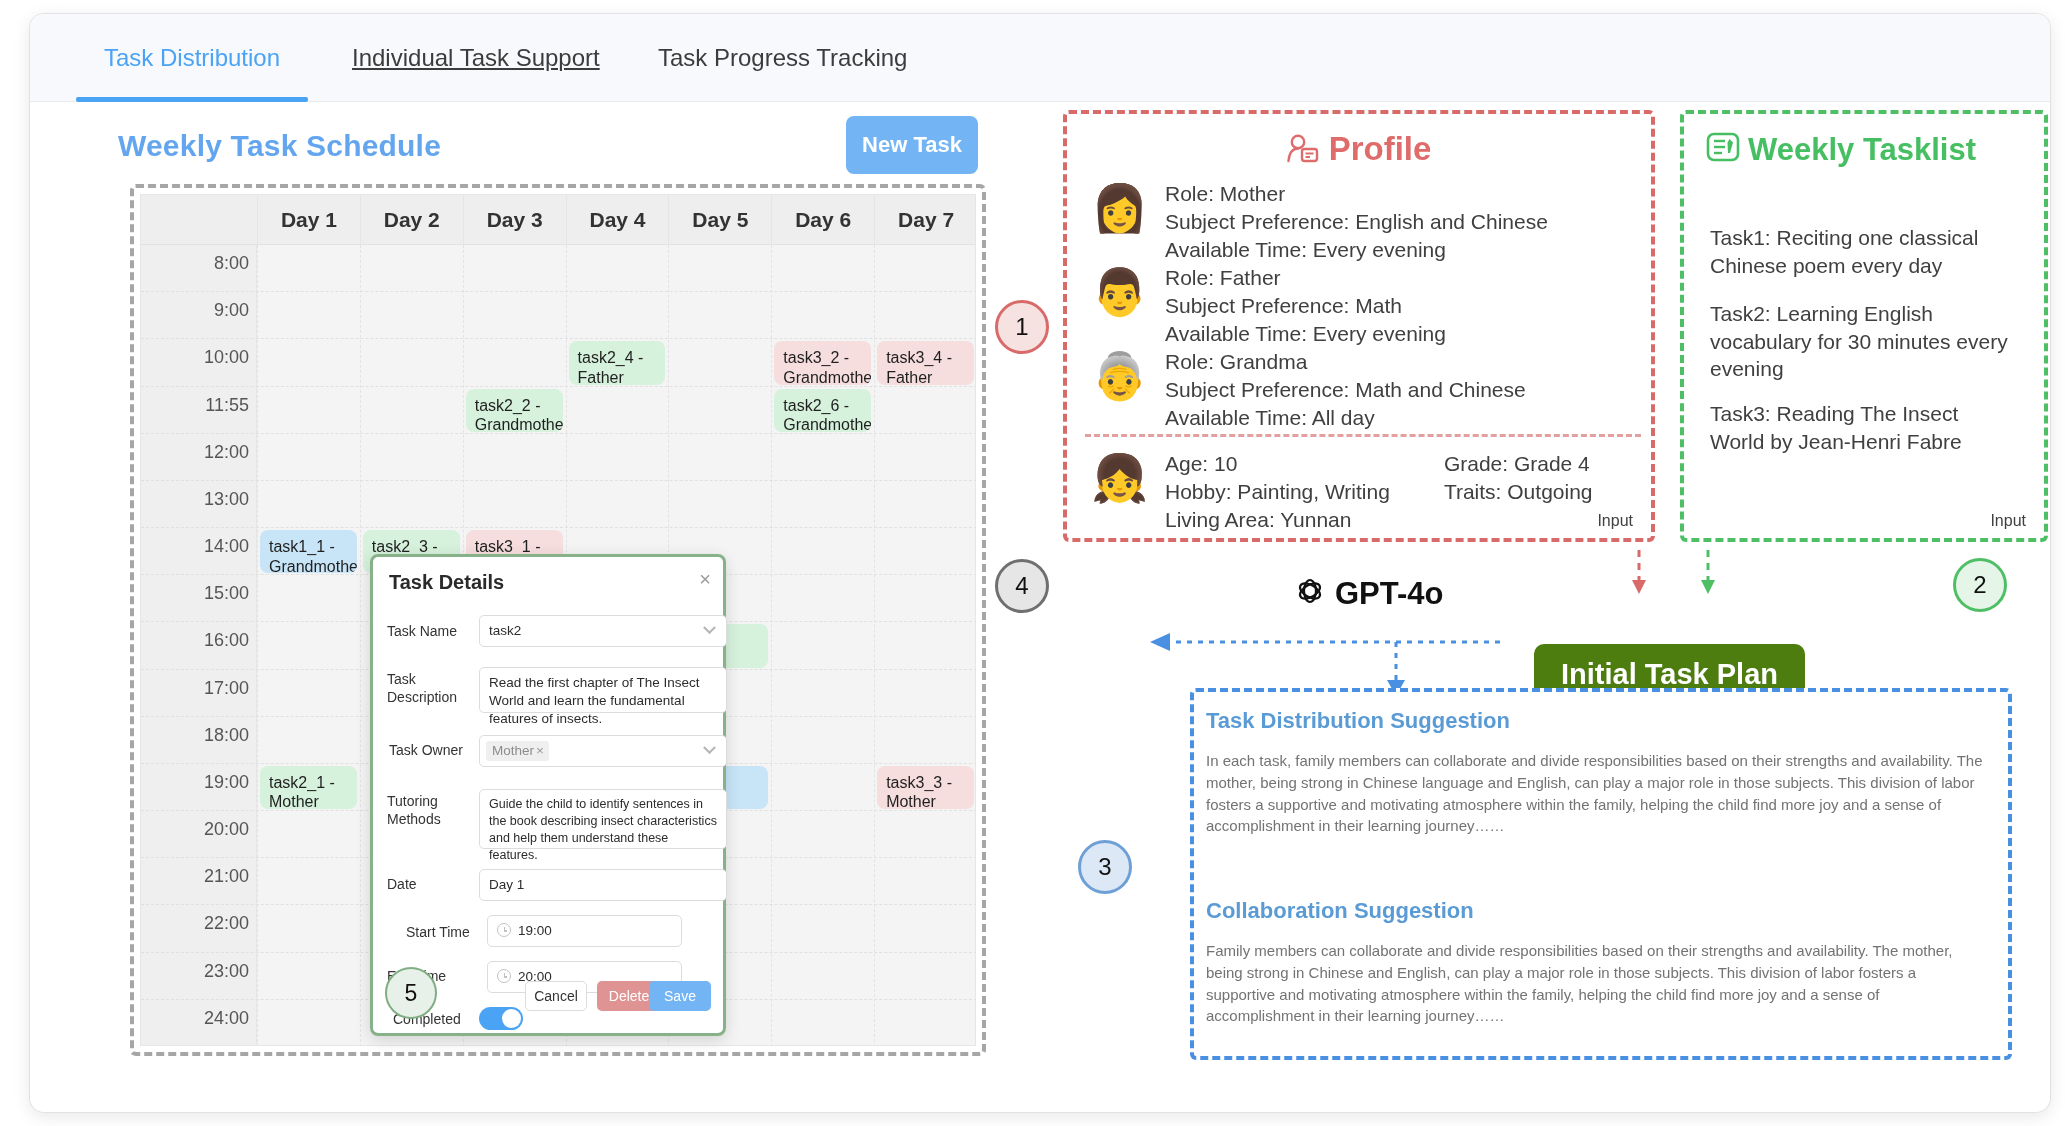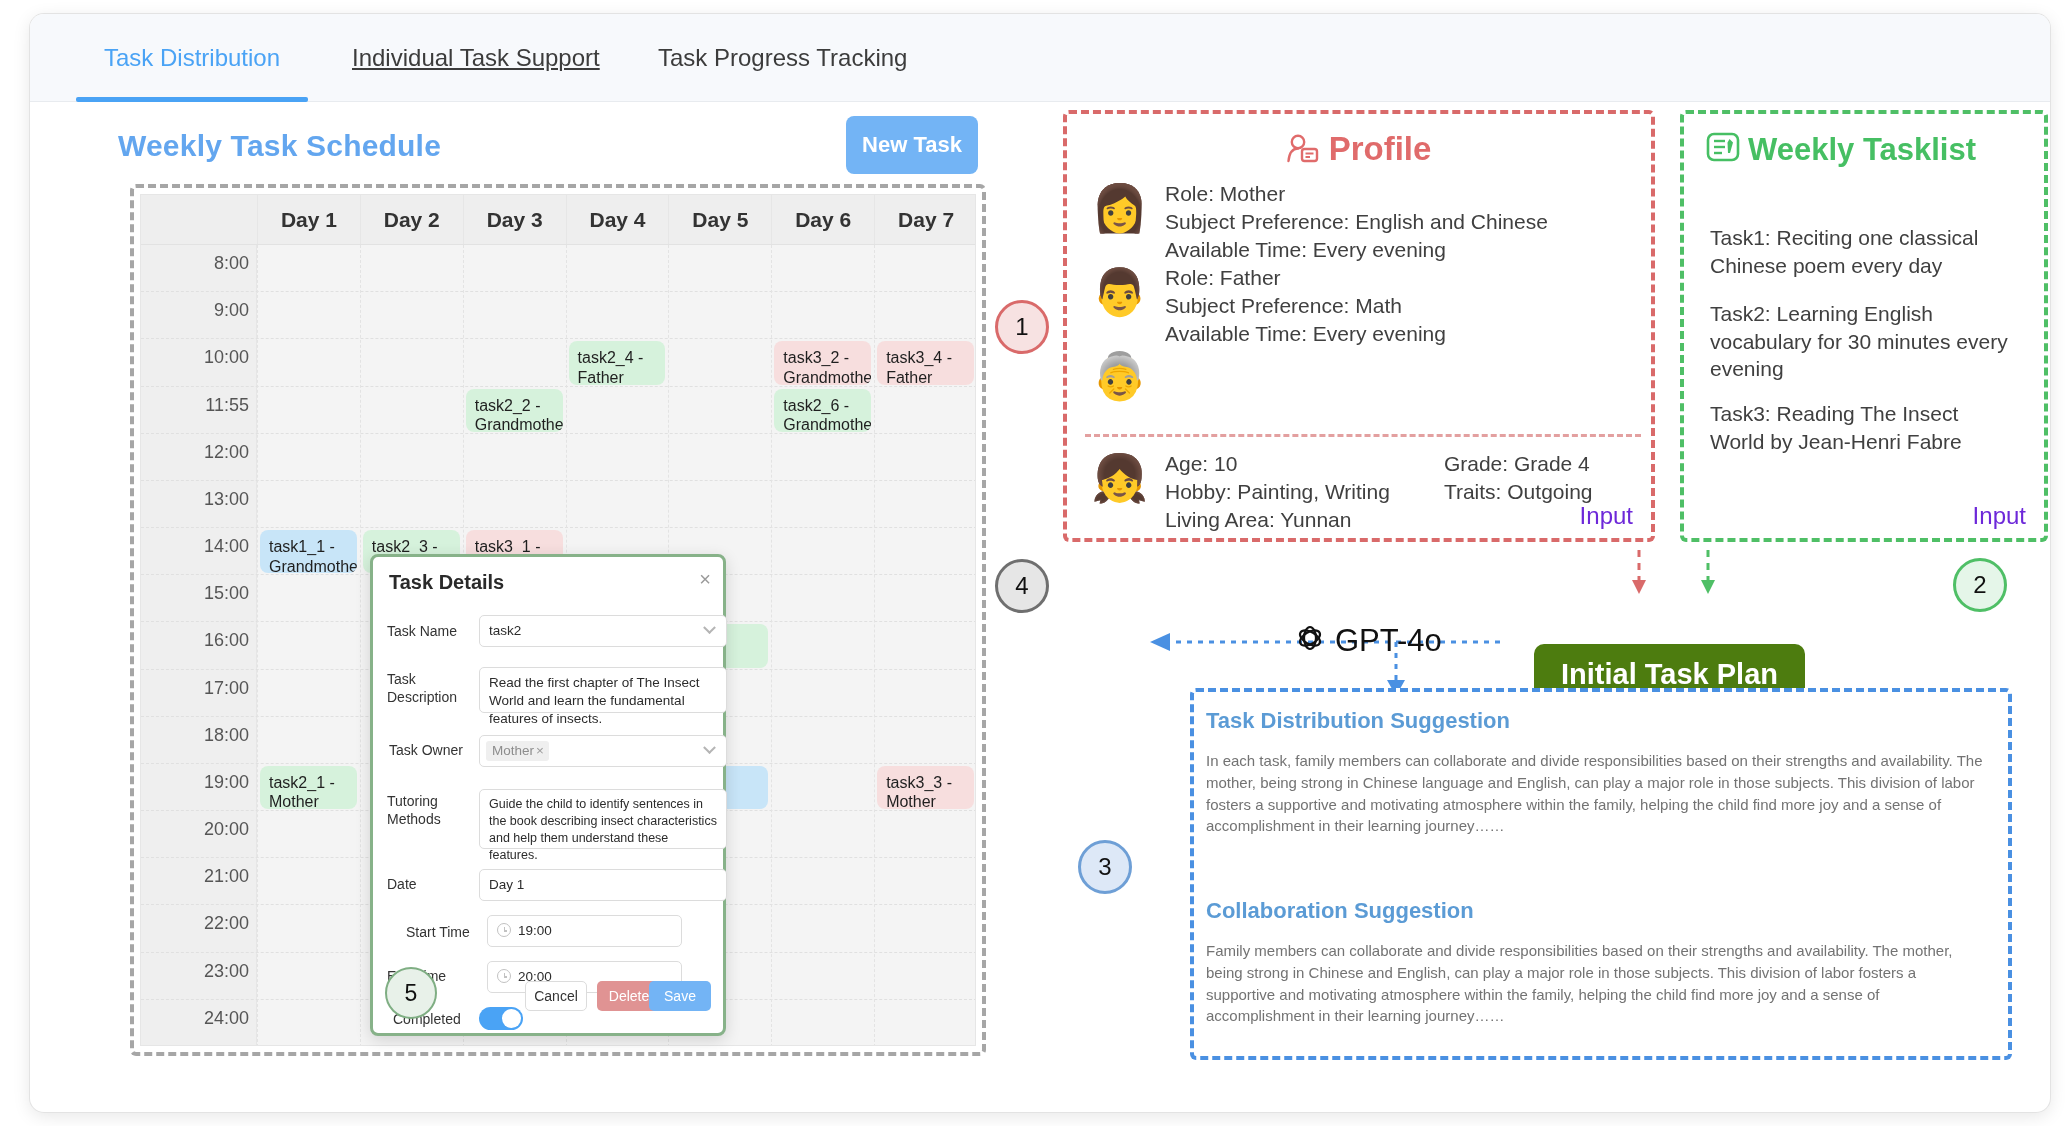--- a/index.html
+++ b/index.html
@@ -150,21 +150,21 @@
   }
   .profile-title {
     position:absolute; left:0; right:0; top: 16px; text-align:center;
     font-size: 33px; font-weight: bold; color:#e06b6b;
   }
   .profile-title .ic { font-size: 30px; margin-right: 8px; vertical-align: 2px; }
   .prow { position:absolute; left: 24px; display:flex; gap: 18px; }
   .avatar { width: 56px; height: 56px; flex:none; font-size: 46px; line-height: 56px; text-align:center; }
   .ptext { font-size: 21px; color:#404040; line-height: 1.33; white-space: pre-line; }
   .prof-sep { position:absolute; left: 18px; top: 320px; width: 556px; border-top: 3px dashed #e3a0a0; }
-  .input-lbl { position:absolute; font-size: 24px; color:#6d28d9; }
+  .input-lbl { position:absolute; font-size: 16px; color:#404040; }
 
   .tasklist-box {
     position:absolute; left: 1680px; top: 110px;
     width: 368px; height: 432px;
     border: 4px dashed #4fbf66; border-radius: 6px; background:#fff;
   }
   .tl-title { position:absolute; left: 22px; top: 18px; font-size: 31px; font-weight:bold; color:#46bf63; white-space:nowrap;}
   .tl-title .ic { margin-right: 8px; vertical-align: -2px; }
   .tl-item { position:absolute; left: 26px; width: 300px; font-size: 21px; color:#404040; line-height: 1.32; }
 
@@ -173,21 +173,21 @@
     display:flex; align-items:center; justify-content:center;
     font-size: 24px; color:#111;
   }
   .b-red   { background:#f7e2e2; border:3px solid #d96a6a; }
   .b-green { background:#e5f6e9; border:3px solid #4fbf66; }
   .b-blue  { background:#dde8f7; border:3px solid #6e9fd6; }
   .b-gray  { background:#e6e6e6; border:3px solid #6f6f6f; }
 
   .gpt-label {
     position:absolute; left: 1294px; top: 575px;
-    font-size: 31px; font-weight: normal; color:#111; white-space:nowrap;margin-top:47px;
+    font-size: 31px; font-weight: bold; color:#111; white-space:nowrap;
   }
   .gpt-label .ic { font-size: 31px; margin-right: 9px; vertical-align: -3px; }
   .plan-btn {
     position:absolute; left: 1534px; top: 598px;
     width: 271px; height: 60px; background:#4d7c0f; border-radius: 10px;
     display:flex; align-items:center; justify-content:center;
     color:#fff; font-size: 29px; font-weight: bold; margin-top: 46px;
   }
   .sugg-box {
     position:absolute; left: 1190px; top: 688px;
@@ -373,20 +373,23 @@
 Available Time: Every evening</div>
     </div>
     <div class="prow" style="top:150px;">
       <div class="avatar">👨</div>
       <div class="ptext">Role: Father
 Subject Preference: Math
 Available Time: Every evening</div>
     </div>
     <div class="prow" style="top:234px;">
       <div class="avatar">👵</div>
+      <div class="ptext">Role: Grandma
+Subject Preference: Math and Chinese
+Available Time: All day</div>
     </div>
 
     <div class="prof-sep"></div>
 
     <div class="prow" style="top:336px;">
       <div class="avatar">👧</div>
       <div class="ptext">Age: 10
 Hobby: Painting, Writing
 Living Area: Yunnan</div>
       <div class="ptext" style="margin-left:36px;">Grade: Grade 4

